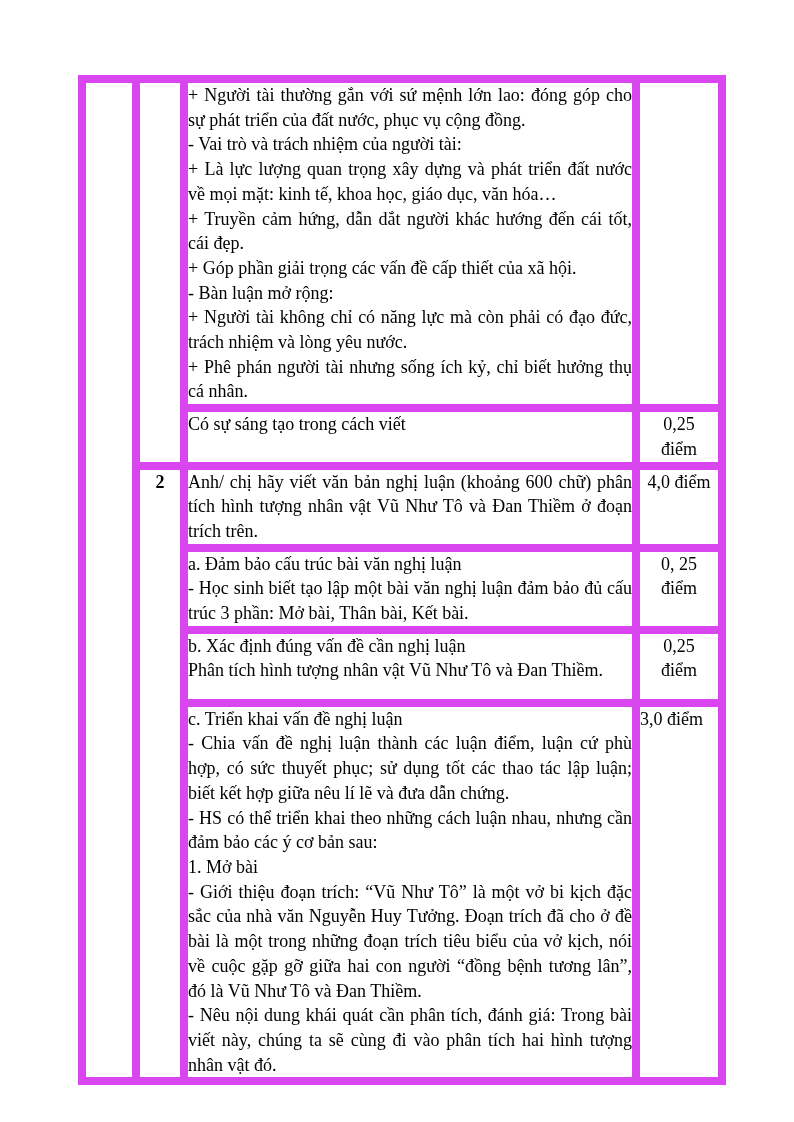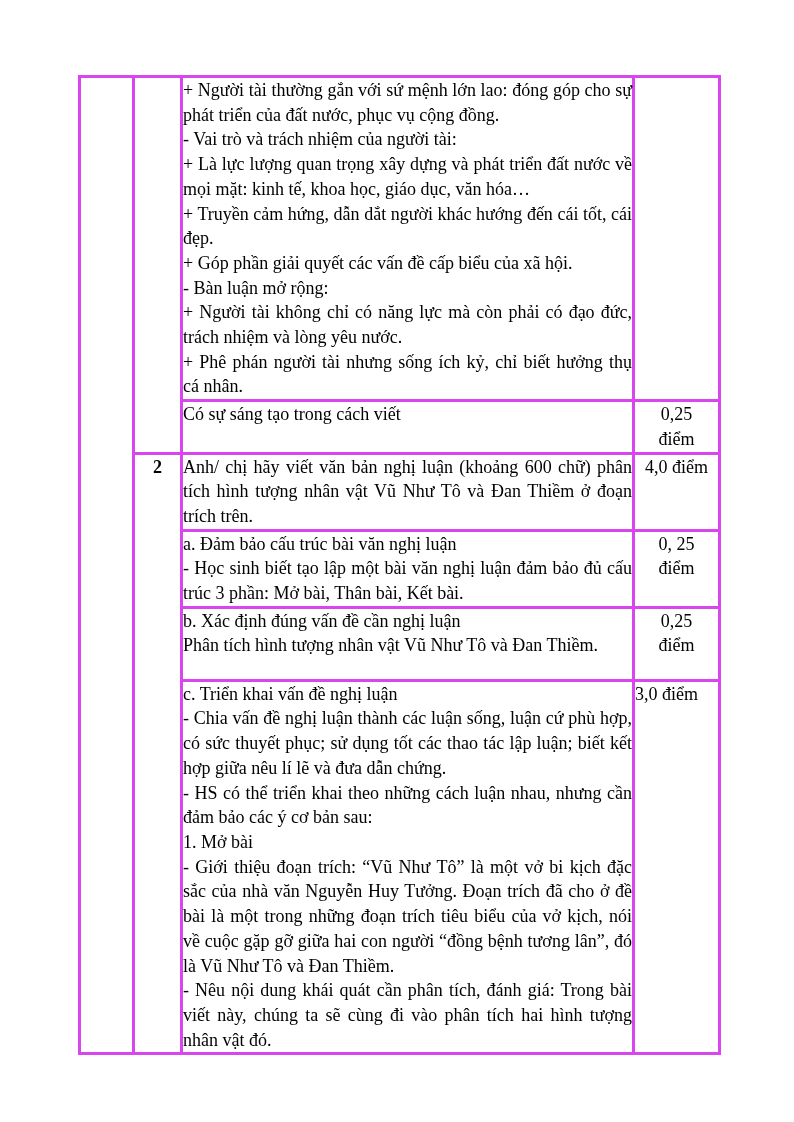--- a/index.html
+++ b/index.html
@@ -18,21 +18,21 @@
   }
   table.rubric {
     position: absolute;
     left: 78px;
     top: 75px;
     width: 640px;
     border-collapse: collapse;
     table-layout: fixed;
   }
   table.rubric td {
-    border: 3px solid #d946ef;
+    border: 8px solid #d946ef;
     vertical-align: top;
     font-size: 18px;
     line-height: 24.7px;
     padding: 0;
   }
   td.content {
     text-align: justify;
     padding: 2px 6px 0 7px;
   }
   td.pts {
@@ -68,21 +68,21 @@
 
     <tbody>
         <tr style="height:323px">
       <td rowspan="6"></td>
       <td rowspan="2"></td>
       <td class="content">
         <div class="para">+ Người tài thường gắn với sứ mệnh lớn lao: đóng góp cho sự phát triển của đất nước, phục vụ cộng đồng.</div>
         <div class="para">- Vai trò và trách nhiệm của người tài:</div>
         <div class="para">+ Là lực lượng quan trọng xây dựng và phát triển đất nước về mọi mặt: kinh tế, khoa học, giáo dục, văn hóa…</div>
         <div class="para">+ Truyền cảm hứng, dẫn dắt người khác hướng đến cái tốt, cái đẹp.</div>
-        <div class="para">+ Góp phần giải quyết các vấn đề cấp biểu của xã hội.</div>
+        <div class="para">+ Góp phần giải trọng các vấn đề cấp thiết của xã hội.</div>
         <div class="para">- Bàn luận mở rộng:</div>
         <div class="para">+ Người tài không chỉ có năng lực mà còn phải có đạo đức, trách nhiệm và lòng yêu nước.</div>
         <div class="para">+ Phê phán người tài nhưng sống ích kỷ, chỉ biết hưởng thụ cá nhân.</div>
       </td>
       <td class="pts"></td>
     </tr>
 
     <tr style="height:38px">
       <td class="content">
         <div class="para">Có sự sáng tạo trong cách viết</div>
@@ -123,21 +123,21 @@
       </td>
       <td class="pts">
         <div>0,25</div>
         <div>điểm</div>
       </td>
     </tr>
 
     <tr style="height:371px">
       <td class="content">
         <div class="para bold">c. Triển khai vấn đề nghị luận</div>
-        <div class="para">- Chia vấn đề nghị luận thành các luận sống, luận cứ phù hợp, có sức thuyết phục; sử dụng tốt các thao tác lập luận; biết kết hợp giữa nêu lí lẽ và đưa dẫn chứng.</div>
+        <div class="para">- Chia vấn đề nghị luận thành các luận điểm, luận cứ phù hợp, có sức thuyết phục; sử dụng tốt các thao tác lập luận; biết kết hợp giữa nêu lí lẽ và đưa dẫn chứng.</div>
         <div class="para">- HS có thể triển khai theo những cách luận nhau, nhưng cần đảm bảo các ý cơ bản sau:</div>
         <div class="para bold">1. Mở bài</div>
         <div class="para">- Giới thiệu đoạn trích: “Vũ Như Tô” là một vở bi kịch đặc sắc của nhà văn Nguyễn Huy Tưởng. Đoạn trích đã cho ở đề bài là một trong những đoạn trích tiêu biểu của vở kịch, nói về cuộc gặp gỡ giữa hai con người “đồng bệnh tương lân”, đó là Vũ Như Tô và Đan Thiềm.</div>
         <div class="para">- Nêu nội dung khái quát cần phân tích, đánh giá: Trong bài viết này, chúng ta sẽ cùng đi vào phân tích hai hình tượng nhân vật đó.</div>
       </td>
       <td class="pts-top">
         <div>3,0 điểm</div>
       </td>
     </tr>
   </tbody>

